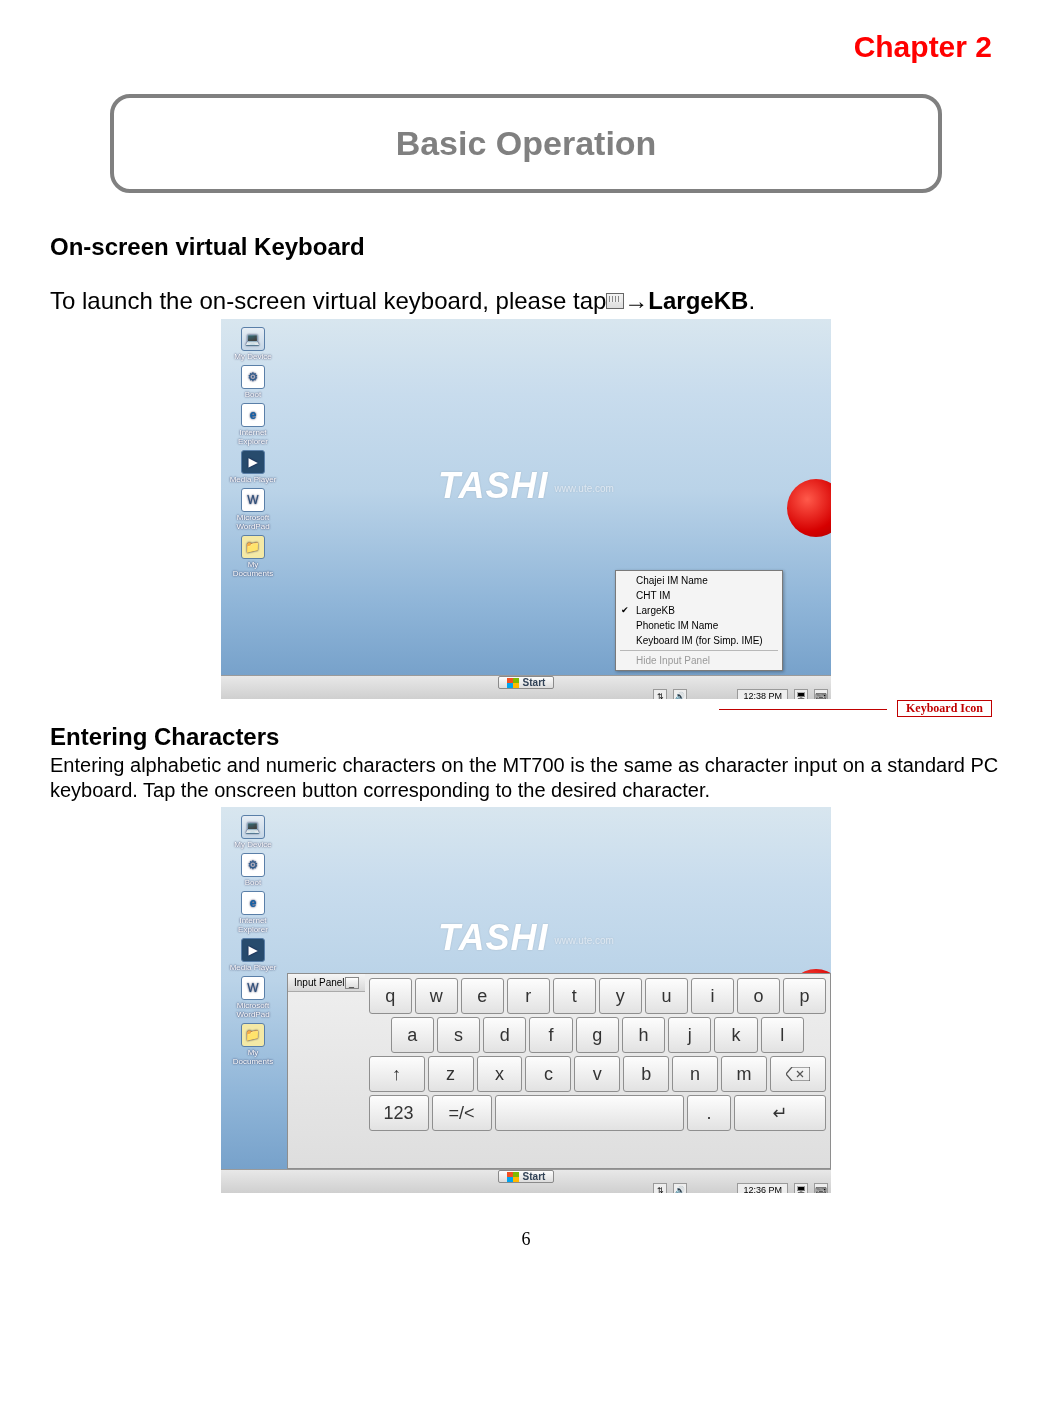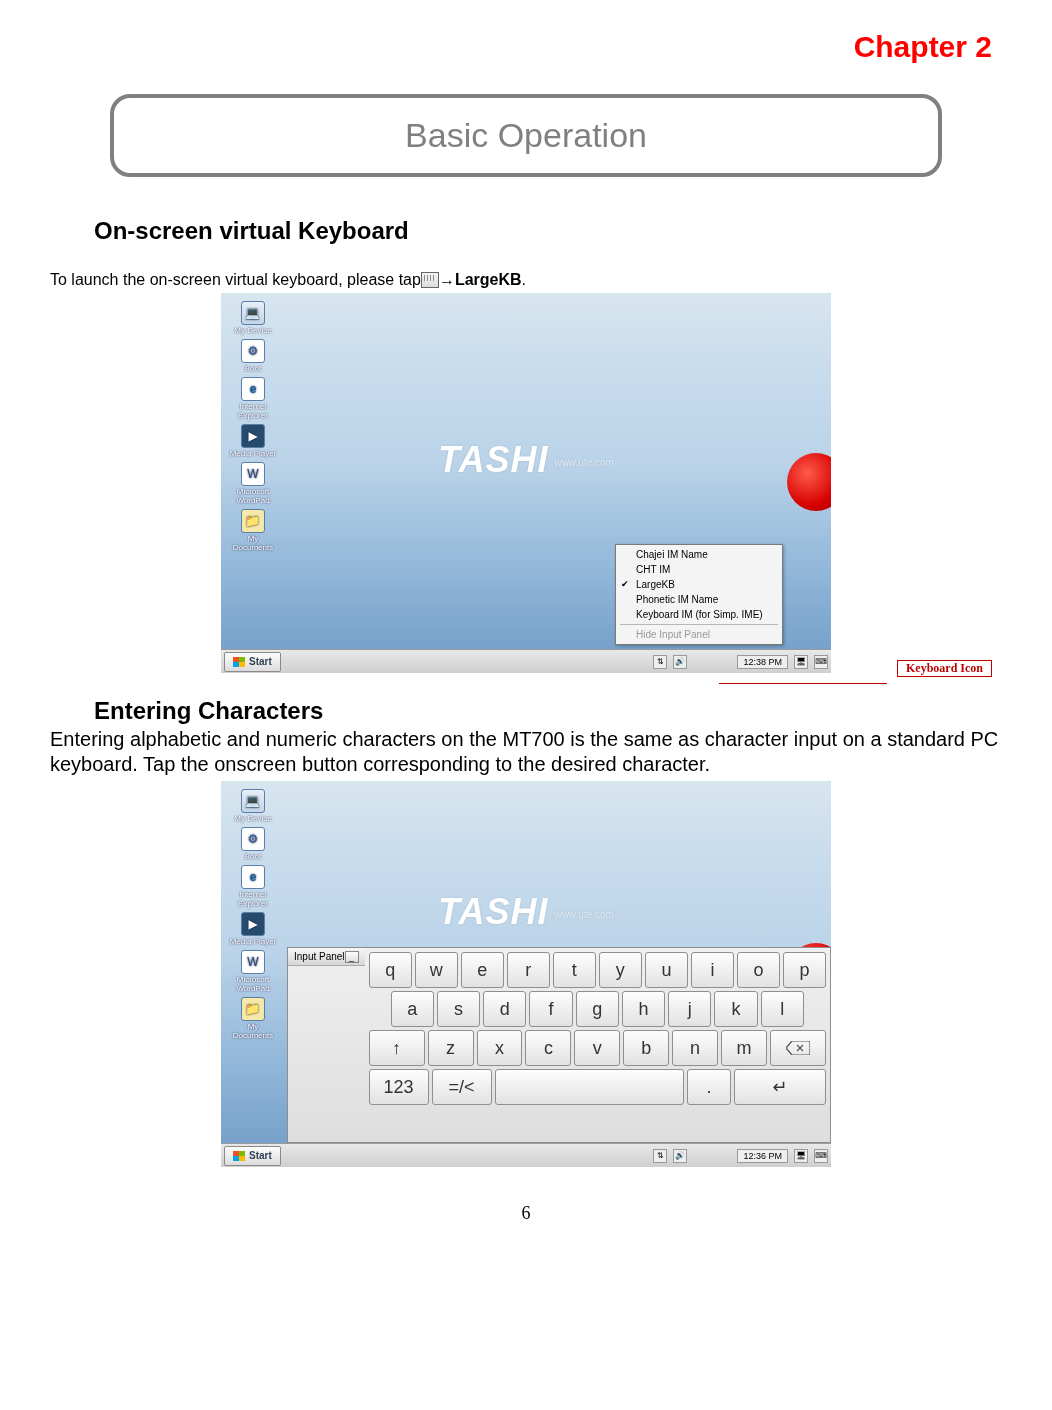--- a/index.html
+++ b/index.html
@@ -1,27 +1,27 @@
 <!DOCTYPE html>
 <html><head>
 <meta charset="utf-8">
 <style>
   * { box-sizing: border-box; margin: 0; padding: 0; }
   html, body { width: 1052px; font-family: Arial, Helvetica, sans-serif; background: #fff; color: #000; }
   .page { width: 1052px; padding: 20px 50px 40px 50px; }
 
   .chapter-label { text-align: right; font-size: 30px; font-weight: bold; color: #ff0000; margin-top: 10px; margin-right: 10px; }
 
-  .title-box { border: 4px solid #808080; border-radius: 20px; margin: 30px 60px 40px 60px; padding: 18px 0; text-align: center; font-size: 34px; font-weight: normal; color: #808080; }
-
-  h2.section { font-size: 24px; font-weight: bold; margin-bottom: 2px; margin-left: 44px; }
+  .title-box { border: 4px solid #808080; border-radius: 20px; margin: 30px 60px 40px 60px; padding: 26px 0; text-align: center; font-size: 34px; font-weight: bold; color: #808080; }
+
+  h2.section { font-size: 24px; font-weight: bold; margin-bottom: 2px; }
   p.body { font-size: 20px; line-height: 1.25; }
   .spacer { height: 24px; }
 
-  .launch-line { font-size: 16px; display: flex; align-items: center; flex-wrap: wrap; }
+  .launch-line { font-size: 24px; display: flex; align-items: center; flex-wrap: wrap; }
   .kb-icon-inline { width: 18px; height: 16px; border: 1px solid #666; background: linear-gradient(#f4f4f4,#ddd); display: inline-block; position: relative; }
   .kb-icon-inline:before { content: ""; position: absolute; left: 2px; top: 2px; right: 2px; bottom: 6px; background: repeating-linear-gradient(90deg,#888 0 1px,#f0f0f0 1px 3px); }
   .arrow-sym { font-weight: bold; }
   .bold { font-weight: bold; }
 
   
   .shot { width: 610px; height: 380px; margin: 4px auto 0 auto; border: 0; position: relative; }
   .wallpaper { position: absolute; inset: 0; background: linear-gradient(180deg,#d8e6ef 0%,#c8dced 20%,#bad3e8 45%,#8fb5d8 75%,#6f9bc6 100%); overflow: hidden; }
   .tashi { position: absolute; left: 50%; top: 44%; transform: translate(-50%,-50%); color: #ffffff; font-weight: bold; font-size: 36px; letter-spacing: 1px; font-style: italic; text-shadow: 0 0 2px rgba(0,0,0,0.15); }
   .tashi .sub { font-size: 10px; font-style: normal; font-weight: normal; letter-spacing: 0; margin-left: 6px; vertical-align: middle; color: #dfe9f3; }
@@ -30,36 +30,36 @@
   .desktop-icons { position: absolute; top: 8px; left: 8px; display: flex; flex-direction: column; gap: 4px; }
   .dicon { width: 48px; text-align: center; font-size: 8px; color: #fff; text-shadow: 0 0 2px #003; }
   .dicon .glyph { width: 24px; height: 24px; margin: 0 auto 1px; background: #fff; border: 1px solid #5a7fa8; border-radius: 3px; display: flex; align-items: center; justify-content: center; font-size: 12px; color: #2b5b8c; }
   .dicon.mydev .glyph { background: linear-gradient(#e7eef5,#c5d6e6); }
   .dicon.boot .glyph { background: #fff; }
   .dicon.ie .glyph { background: #fff; color: #1462a6; font-weight: bold; }
   .dicon.mp .glyph { background: #274b6d; color: #fff; }
   .dicon.wp .glyph { background: #fff; color: #2a4f7a; }
   .dicon.docs .glyph { background: #f4e9a6; color: #7a6200; }
 
-  .taskbar { position: absolute; left: 0; right: 0; bottom: 0; height: 24px; background: linear-gradient(#e8e8e8,#cfcfcf); border-top: 1px solid #9a9a9a; display: flex; align-items: center; font-size: 10px; }
+  .taskbar { position: absolute; left: 0; right: 0; bottom: 0; height: 24px; background: linear-gradient(#e8e8e8,#cfcfcf); border-top: 1px solid #9a9a9a; display: flex; align-items: center; font-size: 10px; flex-direction: column; }
   .start-btn { height: 20px; margin: 0 3px; padding: 0 8px; display: flex; align-items: center; gap: 4px; background: linear-gradient(#fdfdfd,#dcdcdc); border: 1px solid #8a8a8a; border-radius: 2px; font-weight: bold; color: #314256; }
   .start-btn .winflag { width: 12px; height: 10px; display: grid; grid-template-columns: 1fr 1fr; grid-template-rows: 1fr 1fr; }
   .winflag span:nth-child(1){background:#f25022;} .winflag span:nth-child(2){background:#7fba00;} .winflag span:nth-child(3){background:#00a4ef;} .winflag span:nth-child(4){background:#ffb900;}
   .tray { margin-left: auto; display: flex; align-items: center; gap: 6px; padding-right: 3px; }
   .tray .clock { border: 1px solid #9a9a9a; padding: 1px 5px; background: #eee; font-size: 9px; margin-left: 44px; }
   .tray .tiny { width: 14px; height: 14px; border: 1px solid #9a9a9a; background: #eee; font-size: 8px; display: flex; align-items: center; justify-content: center; }
 
   .ime-menu { position: absolute; right: 48px; bottom: 28px; background: #f4f4f4; border: 1px solid #7a7a7a; font-size: 10px; min-width: 168px; padding: 2px; box-shadow: 1px 1px 3px rgba(0,0,0,0.3); }
   .ime-menu .mi { padding: 2px 6px 2px 18px; position: relative; white-space: nowrap; }
   .ime-menu .mi.checked:before { content: "✔"; position: absolute; left: 3px; font-size: 9px; }
   .ime-menu .sep { border-top: 1px solid #b8b8b8; margin: 2px 2px; }
   .ime-menu .mi.dim { color: #9a9a9a; }
 
   .kb-callout-wrap { position: relative; width: 100%; height: 20px; }
-  .kb-callout-box { position: absolute; right: 10px; bottom: 16px; border: 1px solid #c00000; padding: 0 8px; font-size: 12px; font-weight: bold; font-family: "Times New Roman", serif; color: #c00000; background: #fff; }
+  .kb-callout-box { position: absolute; right: 10px; bottom: 2px; border: 1px solid #c00000; padding: 0 8px; font-size: 12px; font-weight: bold; font-family: "Times New Roman", serif; color: #c00000; background: #fff; }
   .kb-callout-line { position: absolute; right: 115px; bottom: 9px; width: 168px; height: 0; border-top: 1px solid #c00000; }
 
   
   .input-panel { position: absolute; left: 66px; right: 0; top: 166px; bottom: 24px; background: linear-gradient(#efefef,#dedede); border: 1px solid #8e8e8e; display: flex; }
   .ip-title { height: 18px; font-size: 10px; padding: 2px 6px; background: linear-gradient(#f6f6f6,#d7d7d7); border-bottom: 1px solid #aaa; display: flex; align-items: center; }
   .ip-title .min { margin-left: auto; width: 14px; height: 12px; background: linear-gradient(#fefefe,#ddd); border: 1px solid #888; font-size: 9px; text-align: center; line-height: 10px; }
   .kb-rows { flex: 1; display: flex; flex-direction: column; gap: 3px; padding: 4px; }
   .kb-row { display: flex; gap: 3px; }
   .key { height: 36px; flex: 1; background: linear-gradient(#fdfdfd,#e2e2e2); border: 1px solid #8f8f8f; border-radius: 3px; display: flex; align-items: center; justify-content: center; font-size: 18px; color: #333; }
   .key.small { flex: 0 0 44px; }

